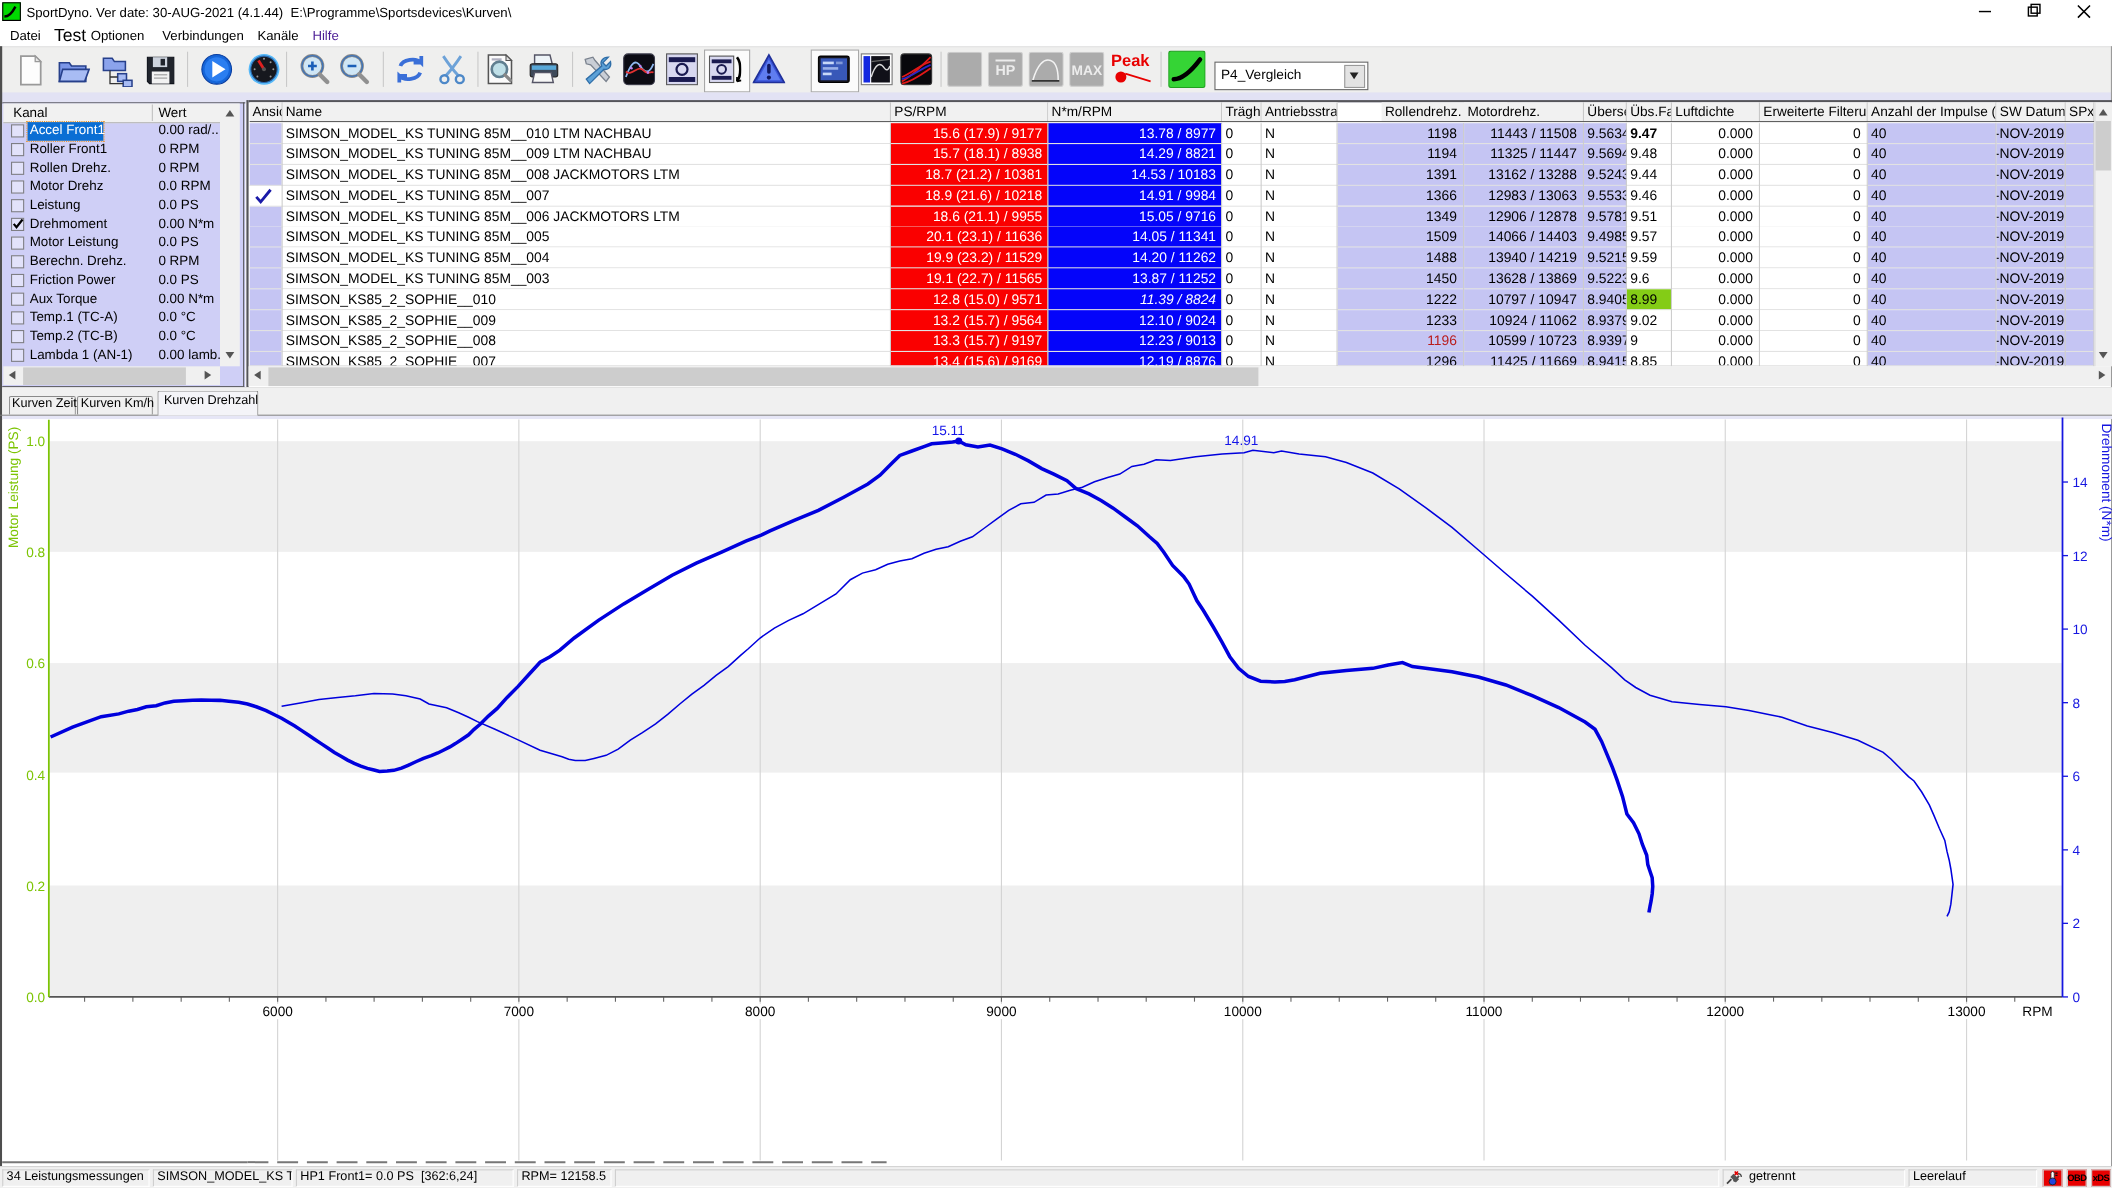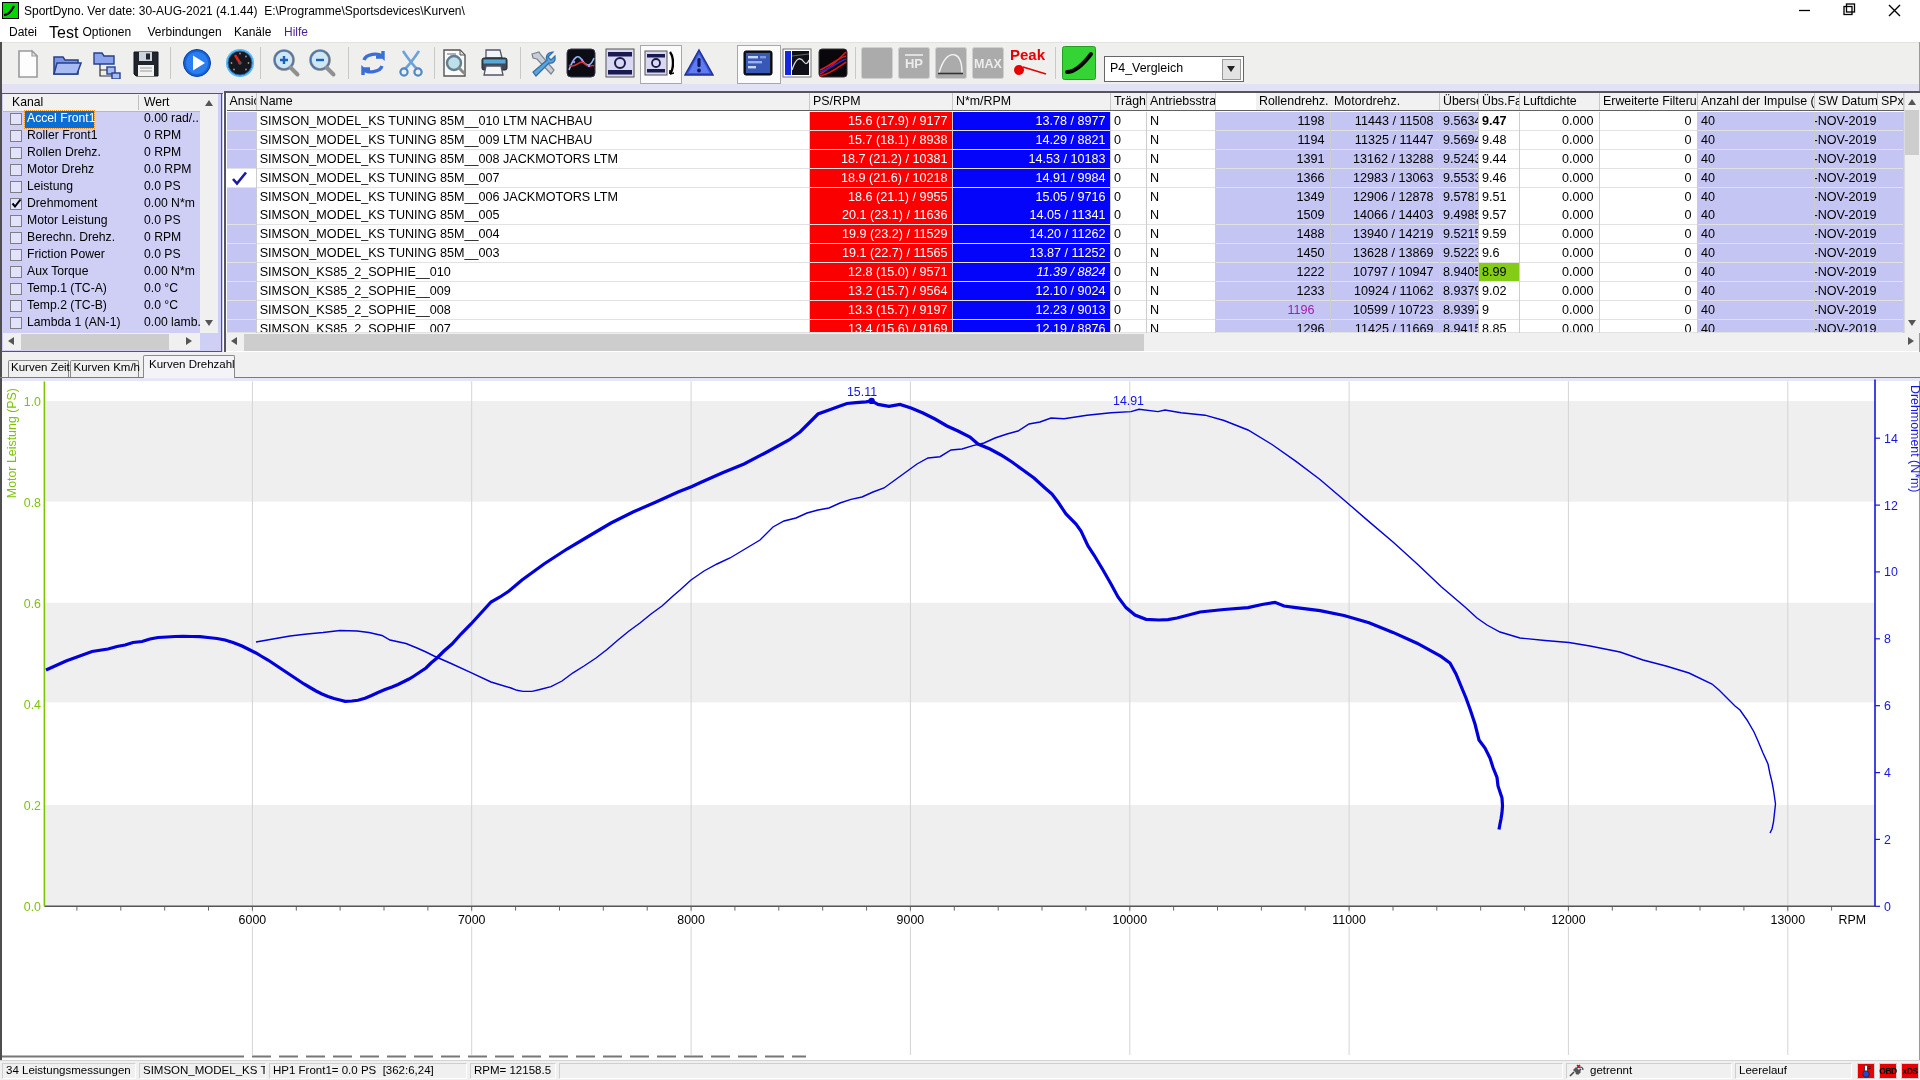--- a/index.html
+++ b/index.html
@@ -711,21 +711,21 @@
 <div class="cell" style="left:953px;top:300.9px;width:157.5px;height:18.9px;background:#0404fa;">
     <span style="position:absolute;right:5px;top:0;color:#fff">12.23 / 9013</span>
   </div>
 <div class="cell" style="left:1111px;top:300.9px;width:35.5px;height:18.9px;background:#fff;">
     <span style="position:absolute;left:3px;top:0;color:#000">0</span>
   </div>
 <div class="cell" style="left:1147px;top:300.9px;width:68.5px;height:18.9px;background:#fff;">
     <span style="position:absolute;left:3px;top:0;color:#000">N</span>
   </div>
 <div class="cell" style="left:1216px;top:300.9px;width:114.5px;height:18.9px;background:#c5c5f3;">
-    <span style="position:absolute;right:16px;top:0;color:#a21caf">1196</span>
+    <span style="position:absolute;right:6px;top:0;color:#b91c1c">1196</span>
   </div>
 <div class="cell" style="left:1331px;top:300.9px;width:108.5px;height:18.9px;background:#c5c5f3;">
     <span style="position:absolute;right:6px;top:0;color:#000">10599 / 10723</span>
   </div>
 <div class="cell" style="left:1440px;top:300.9px;width:38.5px;height:18.9px;background:#c5c5f3;">
     <span style="position:absolute;left:3px;top:0;color:#000">8.9397</span>
   </div>
 <div class="cell" style="left:1479px;top:300.9px;width:40.5px;height:18.9px;background:#fff;">
     <span style="position:absolute;left:3px;top:0;color:#000">9</span>
   </div>

